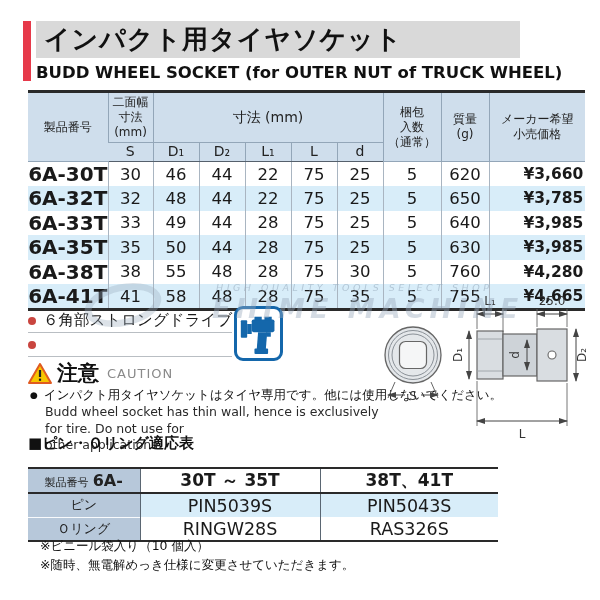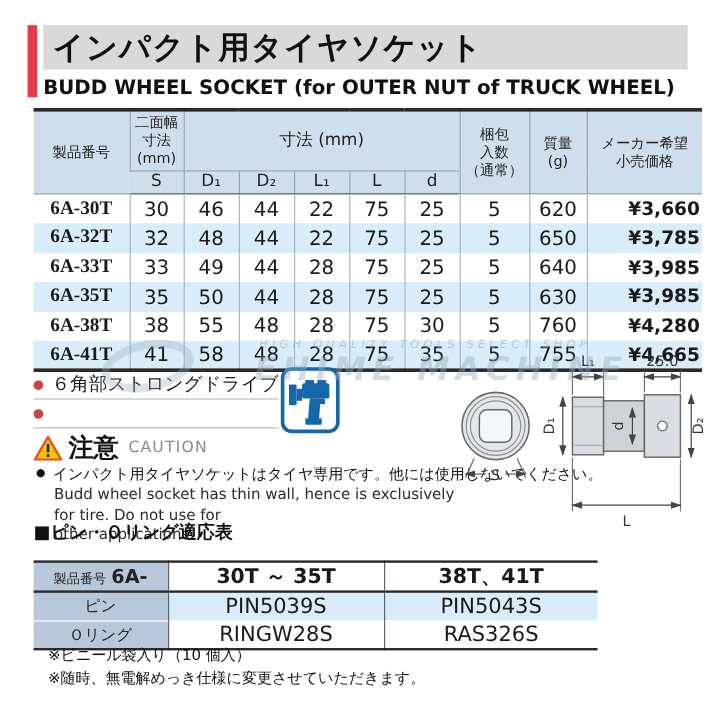--- a/index.html
+++ b/index.html
@@ -1,35 +1,35 @@
 <!DOCTYPE html>
 <html lang="ja"><head>
 <meta charset="utf-8">
 <style>
   * { margin:0; padding:0; box-sizing:border-box; }
   html,body { width:600px; height:600px; background:#fff; font-family:"DejaVu Sans","Liberation Sans",sans-serif; color:#1c1c1c; }
   #page { position:relative; width:600px; height:600px; background:#fff; overflow:hidden; }
 
   
   .red-bar { position:absolute; left:23px; top:21px; width:8px; height:60px; background:#e6394a; }
-  .title-bar { position:absolute; left:36px; top:21px; width:537px; height:37px; background:#d9d9d9; display:flex; align-items:center; }
+  .title-bar { position:absolute; left:36px; top:21px; width:484px; height:37px; background:#d9d9d9; display:flex; align-items:center; }
   .title-bar h1 { font-size:26px; font-weight:bold; letter-spacing:1px; padding-left:8px; color:#111; }
   .subtitle { position:absolute; left:36px; top:63px; font-size:16.5px; font-weight:bold; color:#111; letter-spacing:0px; }
 
   
   .spec-table-wrap { position:absolute; left:28px; top:90px; width:557px; }
   table.spec { border-collapse:collapse; width:557px; table-layout:fixed; }
   table.spec { border-top:3px solid #2a2a2a; border-bottom:3px solid #2a2a2a; }
   table.spec th { background:#cfdeec; font-weight:normal; font-size:12px; line-height:1.25; color:#222; border-left:1px solid #93a6b8; border-bottom:1px solid #93a6b8; vertical-align:middle; }
   table.spec th:first-child { border-left:none; }
   table.spec tr.sub th { font-size:14px; height:19px; border-bottom:1.5px solid #55606c; }
   table.spec tr.h1 th { height:51px; }
   table.spec td { font-size:16.5px; text-align:center; height:24.5px; border-left:1px solid #a9b5c1; color:#1a1a1a; }
   table.spec td:first-child { border-left:none; }
-  table.spec td.model { font-weight:bold; font-size:16px;font-family:Liberation Serif, serif; }
+  table.spec td.model { font-weight:bold; font-size:20px; }
   table.spec td.price { font-weight:bold; font-size:15.5px; text-align:right; padding-right:6px;padding-left:34px; }
   table.spec tr.alt td { background:#d8edf9; }
 
   
   .watermark { position:absolute; left:0; top:276px; width:600px; height:60px; pointer-events:none; z-index:6; }
   .wm-swirl { position:absolute; left:84px; top:8px; width:78px; height:42px; border:7px solid rgba(155,172,188,0.35); border-radius:50%; transform:rotate(-12deg); }
   .wm-small { position:absolute; left:216px; top:6px; font-size:9.5px; font-weight:normal; font-style:italic; letter-spacing:3.5px; color:rgba(150,168,185,0.55); white-space:nowrap; }
   .wm-large { position:absolute; left:212px; top:17px; font-size:27px; font-weight:900; font-style:italic; letter-spacing:5px; color:rgba(152,170,188,0.42); white-space:nowrap;text-align:center; }
 
   

